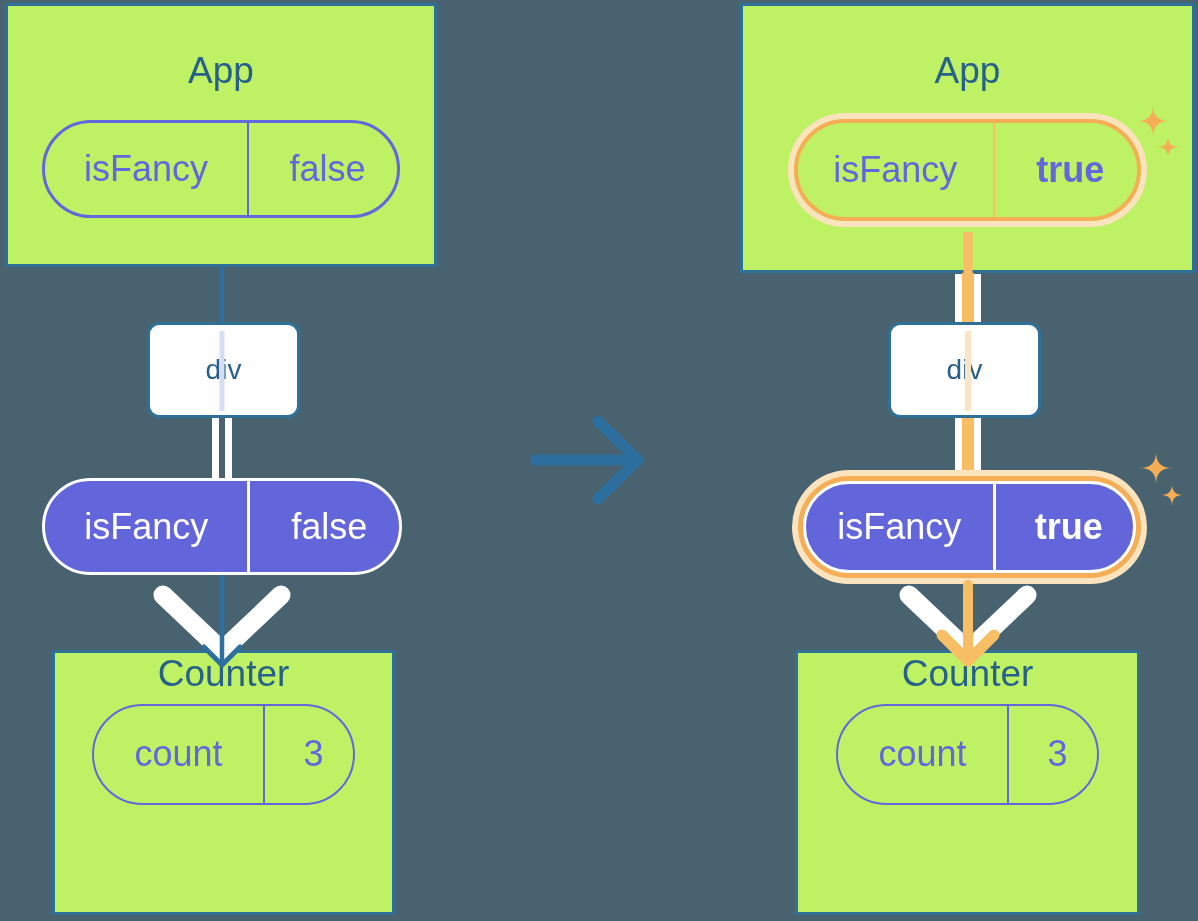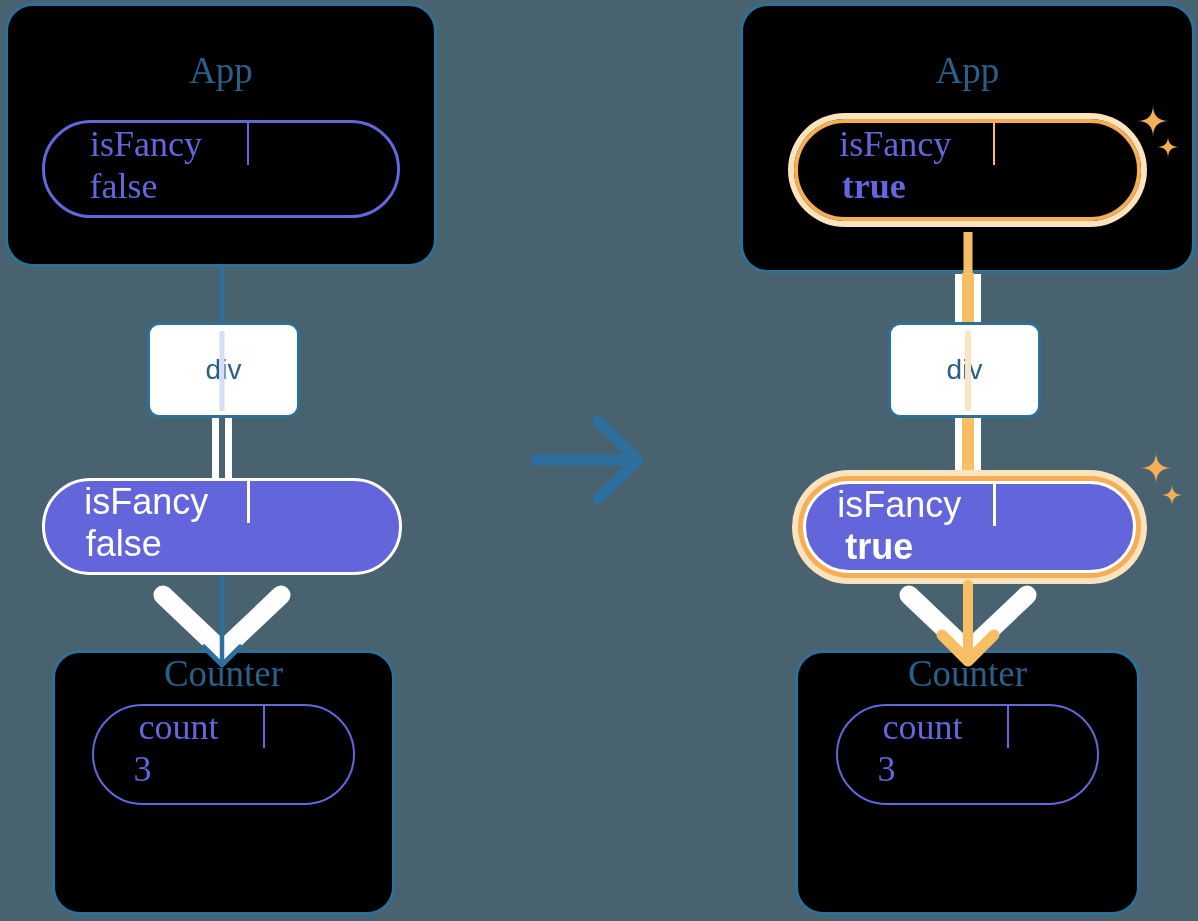--- a/index.html
+++ b/index.html
@@ -14,25 +14,24 @@
   }
   svg.layer {
     position: absolute; left:0; top:0;
     pointer-events: none;
   }
   svg.layer.under { z-index: 0; }
   svg.layer.over  { z-index: 2; }
 
   .card {
     position: absolute;
-    background: #000000;
+    background: #bef264;
     border: 3px solid var(--card_border);
-    border-radius: 28px;
+    border-radius: 0;
     z-index: 1;
-    font-family: Liberation Serif, serif;
   }
   .card-title {
     text-align: center;
     font-size: 37px;
     font-weight: 500;
     line-height: 1.15;
     color: var(--title_text);
   }
   .app-before   { left: 5px;   top: 3px;   width: 432px; height: 264px; }
   .app-after    { left: 740px; top: 3px;   width: 455px; height: 270px; }
@@ -40,21 +39,20 @@
   .counter-after  { left: 795px; top: 650px; width: 345px; height: 265px; }
   .app-before .card-title, .app-after .card-title { margin-top: 44px; }
   .counter-before .card-title, .counter-after .card-title { }
 
   .pill {
     display: flex;
     align-items: stretch;
     border-radius: 999px;
     font-size: 36px;
     overflow: hidden;
-    flex-direction: column;
   }
   .pill .cell {
     display: flex;
     align-items: center;
     justify-content: center;
   }
   .pill .cell.name  { width: 58%; }
   .pill .cell.value { width: 42%; padding-left: 9px; }
 
   

